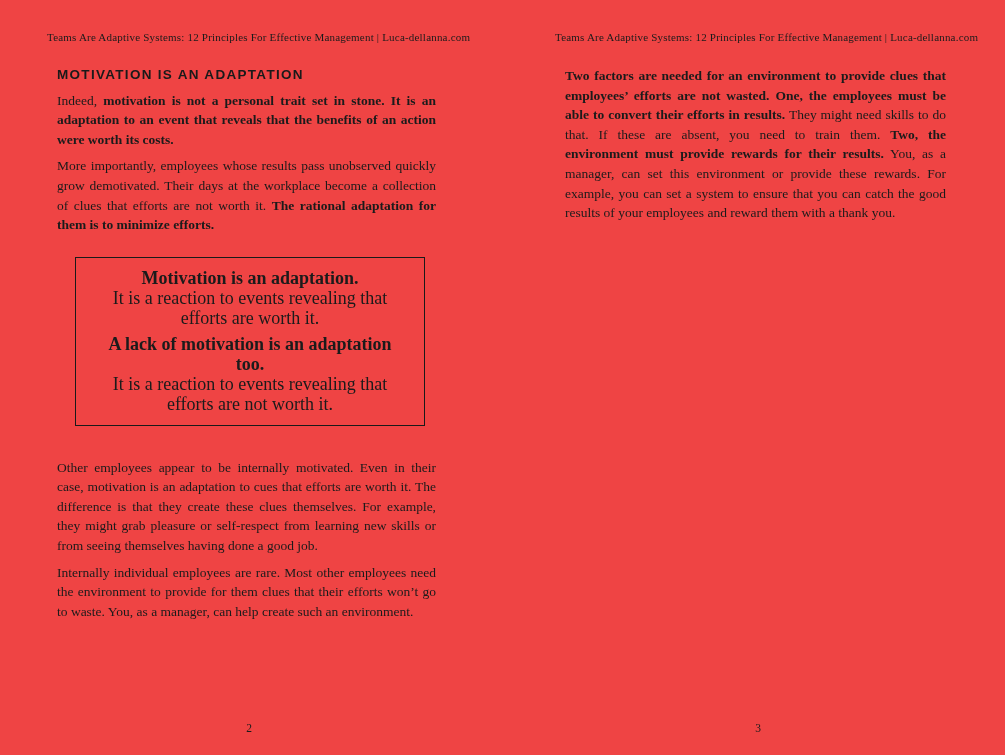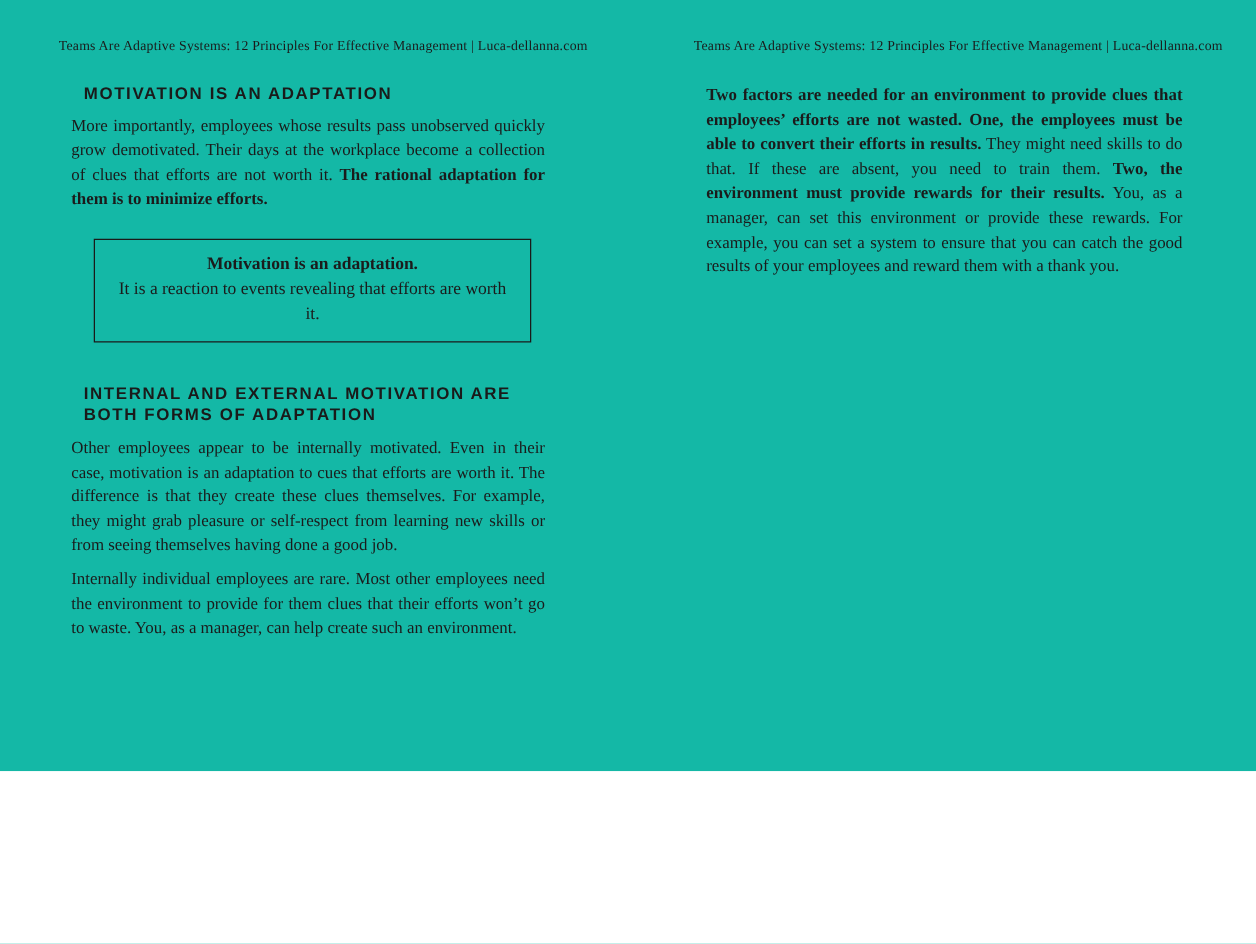--- a/index.html
+++ b/index.html
@@ -3,22 +3,22 @@
 <meta charset="utf-8">
 <style>
   html, body {
     margin: 0;
     padding: 0;
     background: #ffffff;
   }
   .spread {
     position: relative;
     width: 1005px;
-    height: 617px;
-    background: #14b8a6;
+    height: 755px;
+    background: #ef4444;
     overflow: hidden;
     color: #1b1b1b;
   }
   .page {
     position: absolute;
     top: 0;
     height: 755px;
   }
   .page-left  { left: 57px;  width: 384px; }
   .page-right { left: 565px; width: 386px; }
@@ -43,42 +43,42 @@
     right: 0;
   }
 
   h1.section-heading {
     font-family: "Liberation Sans", sans-serif;
     font-weight: 700;
     font-size: 13.5px;
     letter-spacing: 1.3px;
     line-height: 1.3;
     color: #1a1a1a;
-    margin: 0 0 7px 10px;
+    margin: 0 0 7px 0;
   }
 
   p.body-text {
     font-family: "Liberation Serif", serif;
     font-size: 13.5px;
     line-height: 19.6px;
     text-align: justify;
     margin: 0 5px 7px 0;
     color: #1b1b1b;
   }
   .b { font-weight: 700; }
 
   .callout-box {
     box-sizing: border-box;
     margin: 22px 0 32px 18px;
     width: 350px;
     border: 1.5px solid #1a1a1a;
     padding: 10px 18px 11px 18px;
     text-align: center;
     font-family: "Liberation Serif", serif;
-    font-size: 14px;
+    font-size: 18px;
     line-height: 20px;
     color: #1b1b1b;
   }
   .callout-group { margin: 0; }
   .callout-group + .callout-group { margin-top: 6px; }
   .callout-line { display: block; }
 
   .page-number {
     position: absolute;
     bottom: 21px;
@@ -94,32 +94,36 @@
 <body>
 
 <div class="spread">
 
   <div class="page page-left">
     <div class="running-header">Teams Are Adaptive Systems: 12 Principles For Effective Management | Luca-dellanna.com</div>
 
     <div class="content">
       <h1 class="section-heading">MOTIVATION IS AN ADAPTATION</h1>
 
+      <p class="body-text"><span>Indeed, </span><span class="b">motivation is not a personal trait set in stone. It is an adaptation to an event that reveals that the benefits of an action were worth its costs.</span></p>
 
 
       <p class="body-text"><span>More importantly, employees whose results pass unobserved quickly grow demotivated. Their days at the workplace become a collection of clues that efforts are not worth it. </span><span class="b">The rational adaptation for them is to minimize efforts.</span></p>
 
       <div class="callout-box">
         <div class="callout-group">
           <span class="callout-line b">Motivation is an adaptation.</span>
           <span class="callout-line">It is a reaction to events revealing that efforts are worth it.</span>
         </div>
+        <div class="callout-group">
+          <span class="callout-line b">A lack of motivation is an adaptation too.</span>
+          <span class="callout-line">It is a reaction to events revealing that efforts are not worth it.</span>
+        </div>
       </div>
 
-      <h1 class="section-heading">INTERNAL AND EXTERNAL MOTIVATION ARE BOTH FORMS OF ADAPTATION</h1>
 
 
       <p class="body-text"><span>Other employees appear to be internally motivated. Even in their case, motivation is an adaptation to cues that efforts are worth it. The difference is that they create these clues themselves. For example, they might grab pleasure or self-respect from learning new skills or from seeing themselves having done a good job.</span></p>
 
       <p class="body-text"><span>Internally individual employees are rare. Most other employees need the environment to provide for them clues that their efforts won’t go to waste. You, as a manager, can help create such an environment.</span></p>
     </div>
 
     <div class="page-number">2</div>
   </div>
 

